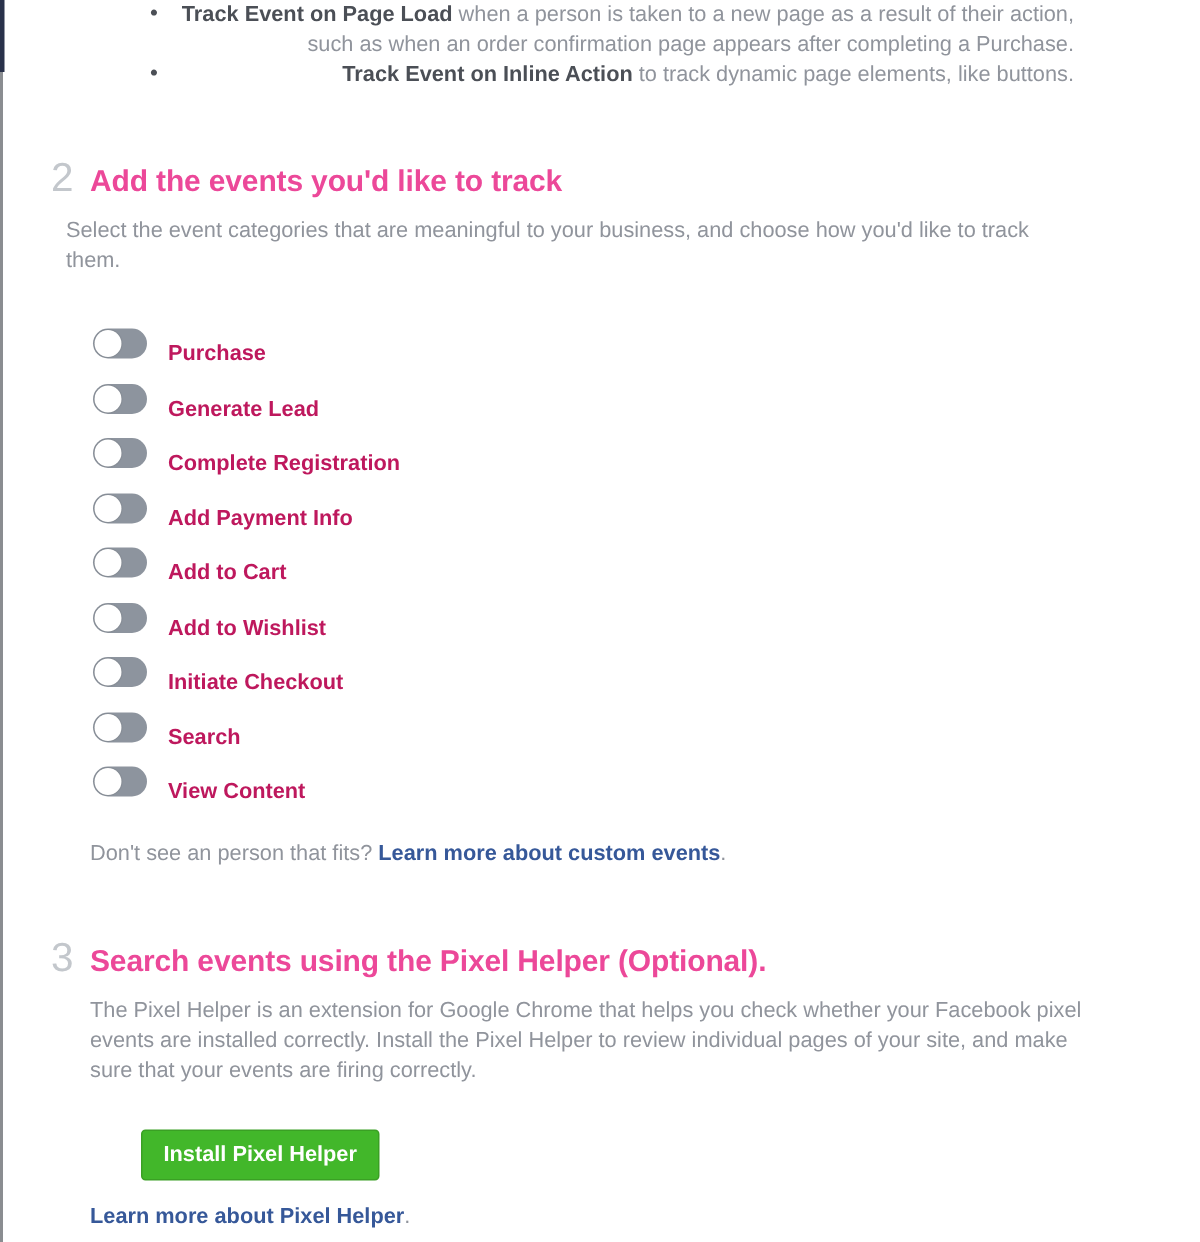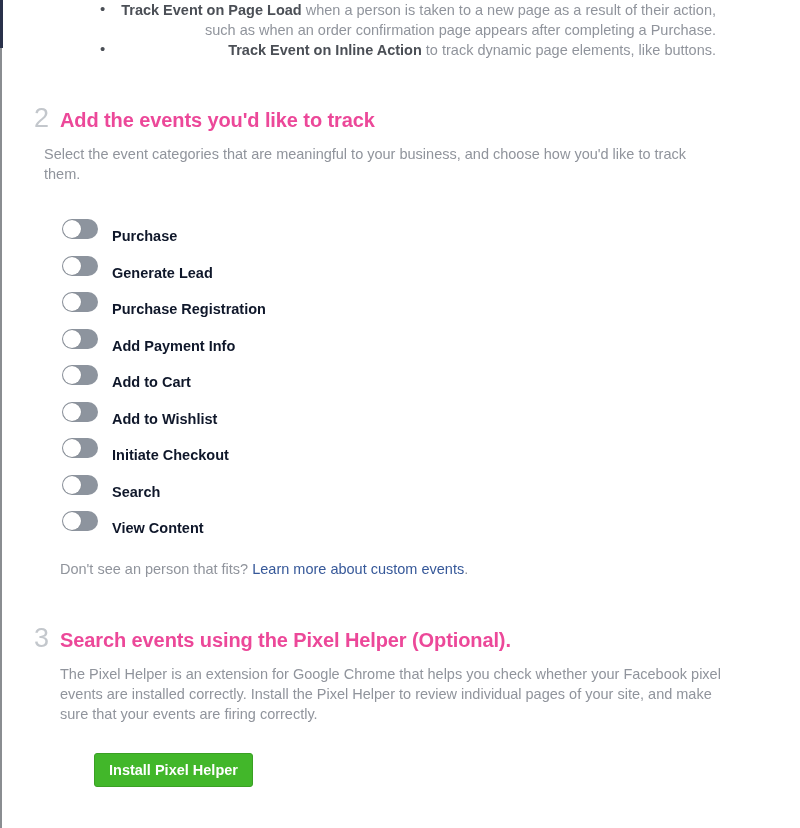--- a/index.html
+++ b/index.html
@@ -133,35 +133,35 @@
     width: 18px;
     height: 18px;
     border-radius: 50%;
     background: #ffffff;
     box-shadow: 0 0 1px rgba(0,0,0,0.28);
   }
   .toggle-label {
     margin-left: 14px;
     font-size: 14.5px;
     font-weight: bold;
-    color: #0f172a;
+    color: #be185d;
     white-space: nowrap;
     margin-top: 14px;
   }
 
   
   .note {
     position: absolute;
     font-size: 14.5px;
     line-height: 20px;
     color: #90949c;
   }
   a.fblink {
     color: #365899;
-    font-weight: normal;
+    font-weight: bold;
     text-decoration: none;
     margin-top: 28px;
   }
 
   
   .btn-green {
     position: absolute;
     left: 62px;
     top: 753px;
     height: 34px;
@@ -218,21 +218,21 @@
     <li class="toggle-row">
       <span class="switch">
           <span class="knob"></span>
         </span>
       <span class="toggle-label">Generate Lead</span>
     </li>
     <li class="toggle-row">
       <span class="switch">
           <span class="knob"></span>
         </span>
-      <span class="toggle-label">Purchase Registration</span>
+      <span class="toggle-label">Complete Registration</span>
     </li>
     <li class="toggle-row">
       <span class="switch">
           <span class="knob"></span>
         </span>
       <span class="toggle-label">Add Payment Info</span>
     </li>
     <li class="toggle-row">
       <span class="switch">
           <span class="knob"></span>
@@ -271,14 +271,15 @@
     <span class="section-num">3</span>
     <span class="section-title">Search events using the Pixel Helper (Optional).</span>
   </div>
 
   <div class="section-desc" style="left:60px; top:664px; width:680px;">The Pixel Helper is an extension for Google Chrome that helps you check whether your Facebook pixel events are installed correctly. Install the Pixel Helper to review individual pages of your site, and make sure that your events are firing correctly.</div>
 
   <div class="btn-green">
     <span>Install Pixel Helper</span>
   </div>
 
+  <div class="link-block"><a class="fblink" href="#">Learn more about Pixel Helper</a><span>.</span></div>
 
 </div>
 
 </body></html>

